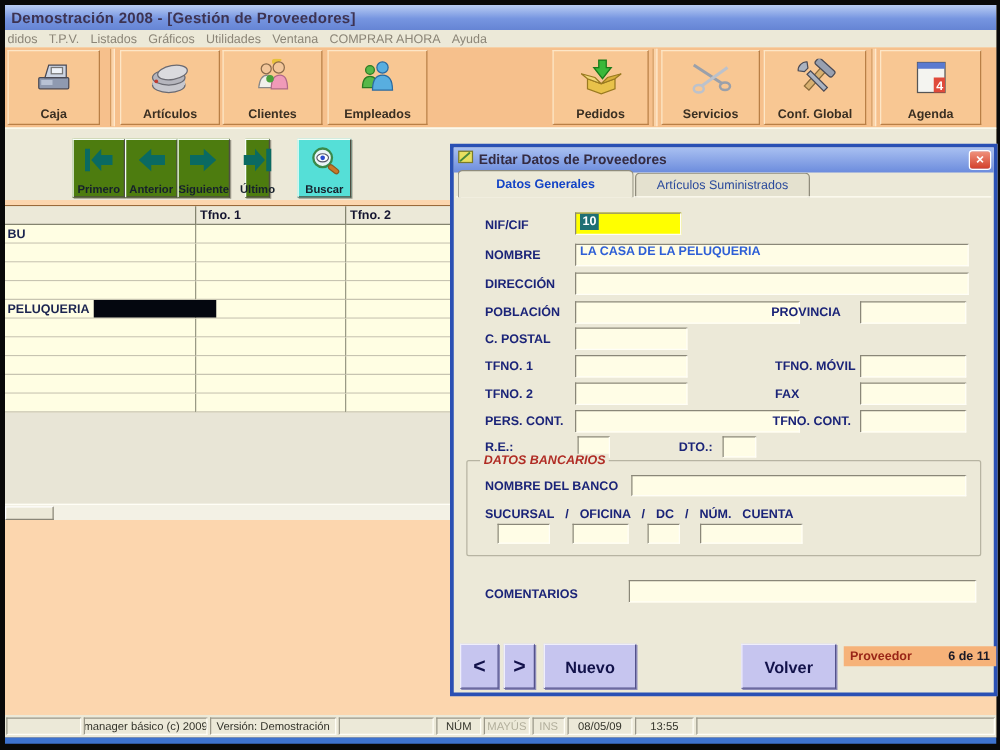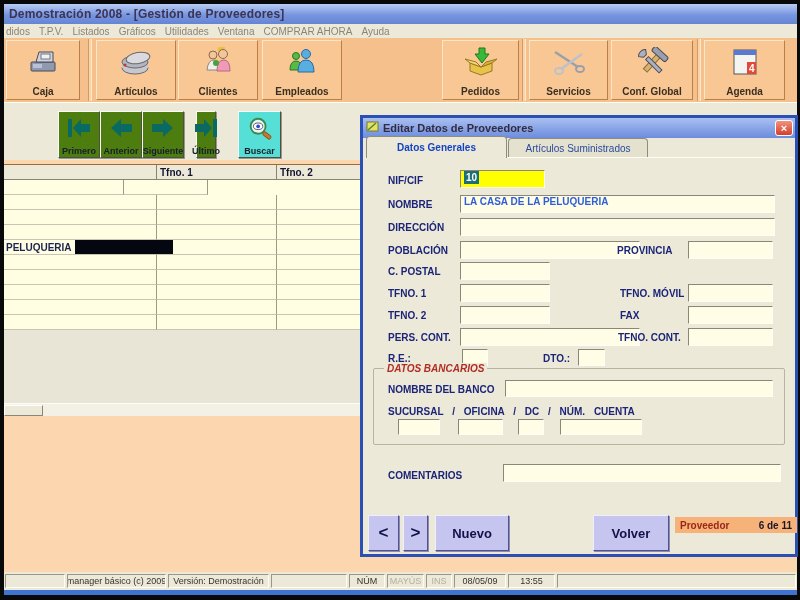--- a/index.html
+++ b/index.html
@@ -273,20 +273,21 @@
     </div>
 
     <div class="content">
       <div class="tablebox">
         <div class="thead">
           <div class="c name"></div>
           <div class="c t1">Tfno. 1</div>
           <div class="c t2">Tfno. 2</div>
         </div>
         <div class="trow">
+            <div class="c name">BU</div>
             <div class="c t1"></div>
             <div class="c t2"></div>
           </div>
         <div class="trow">
             <div class="c name"></div>
             <div class="c t1"></div>
             <div class="c t2"></div>
           </div>
         <div class="trow">
             <div class="c name"></div>

